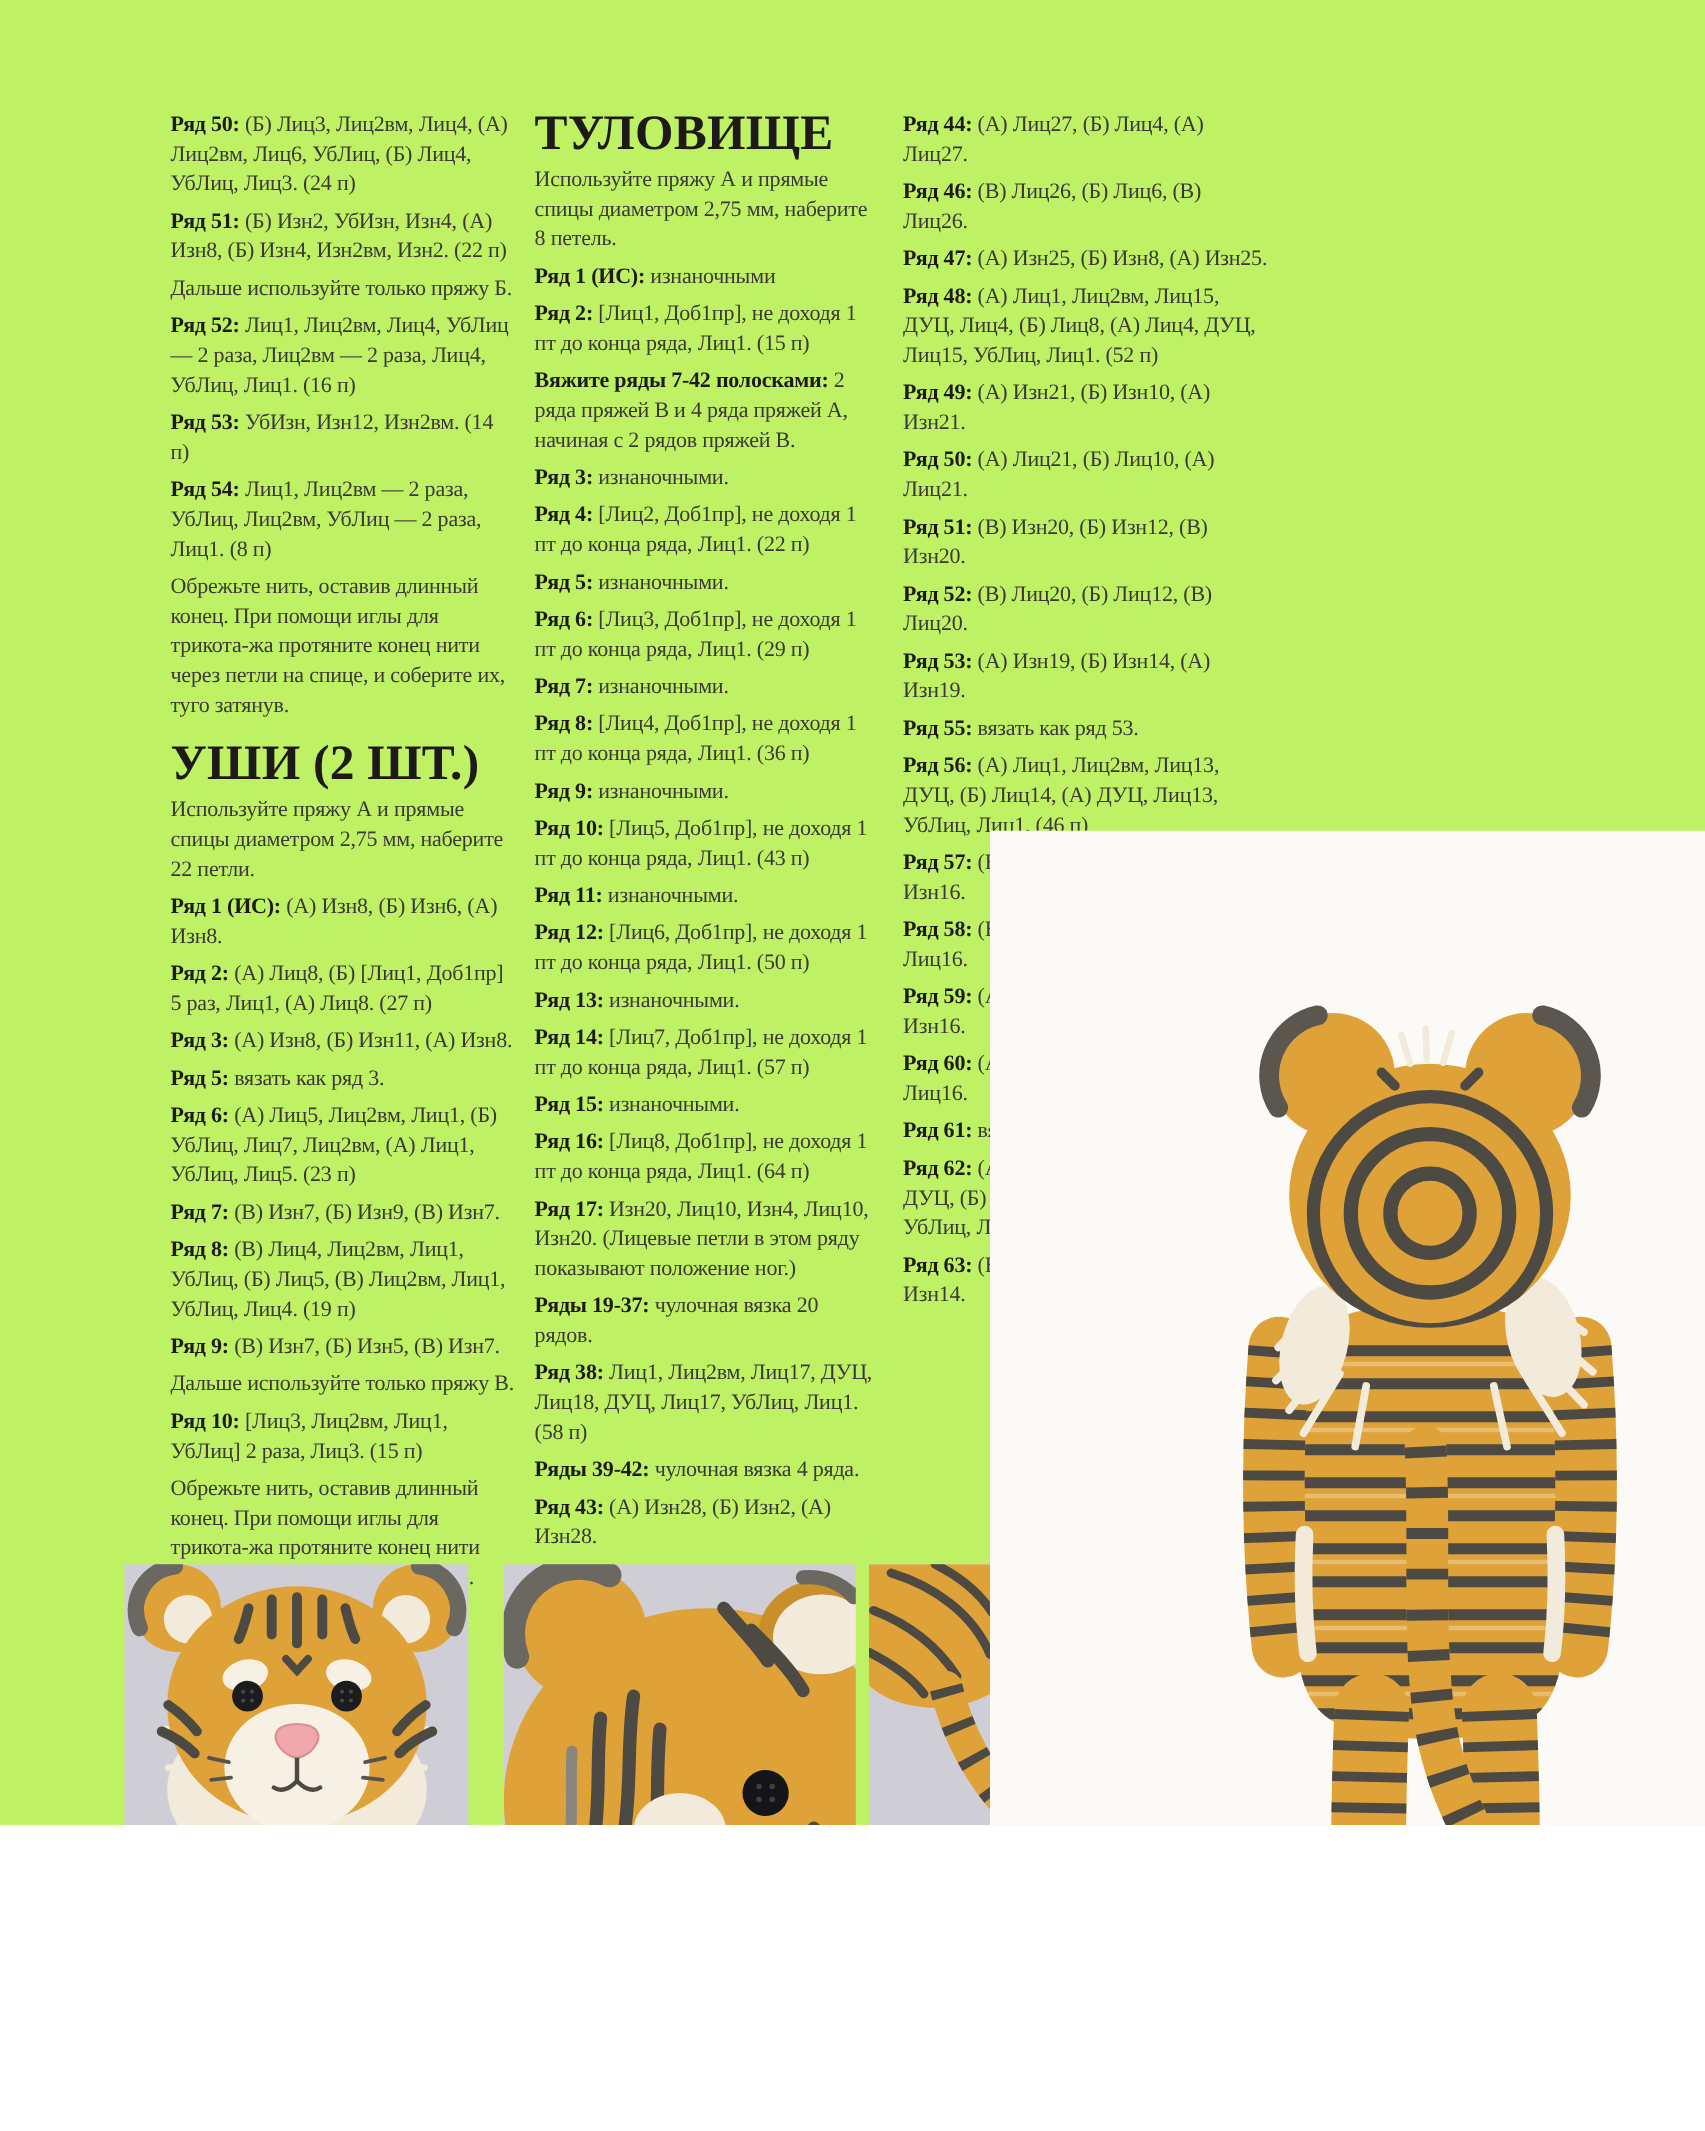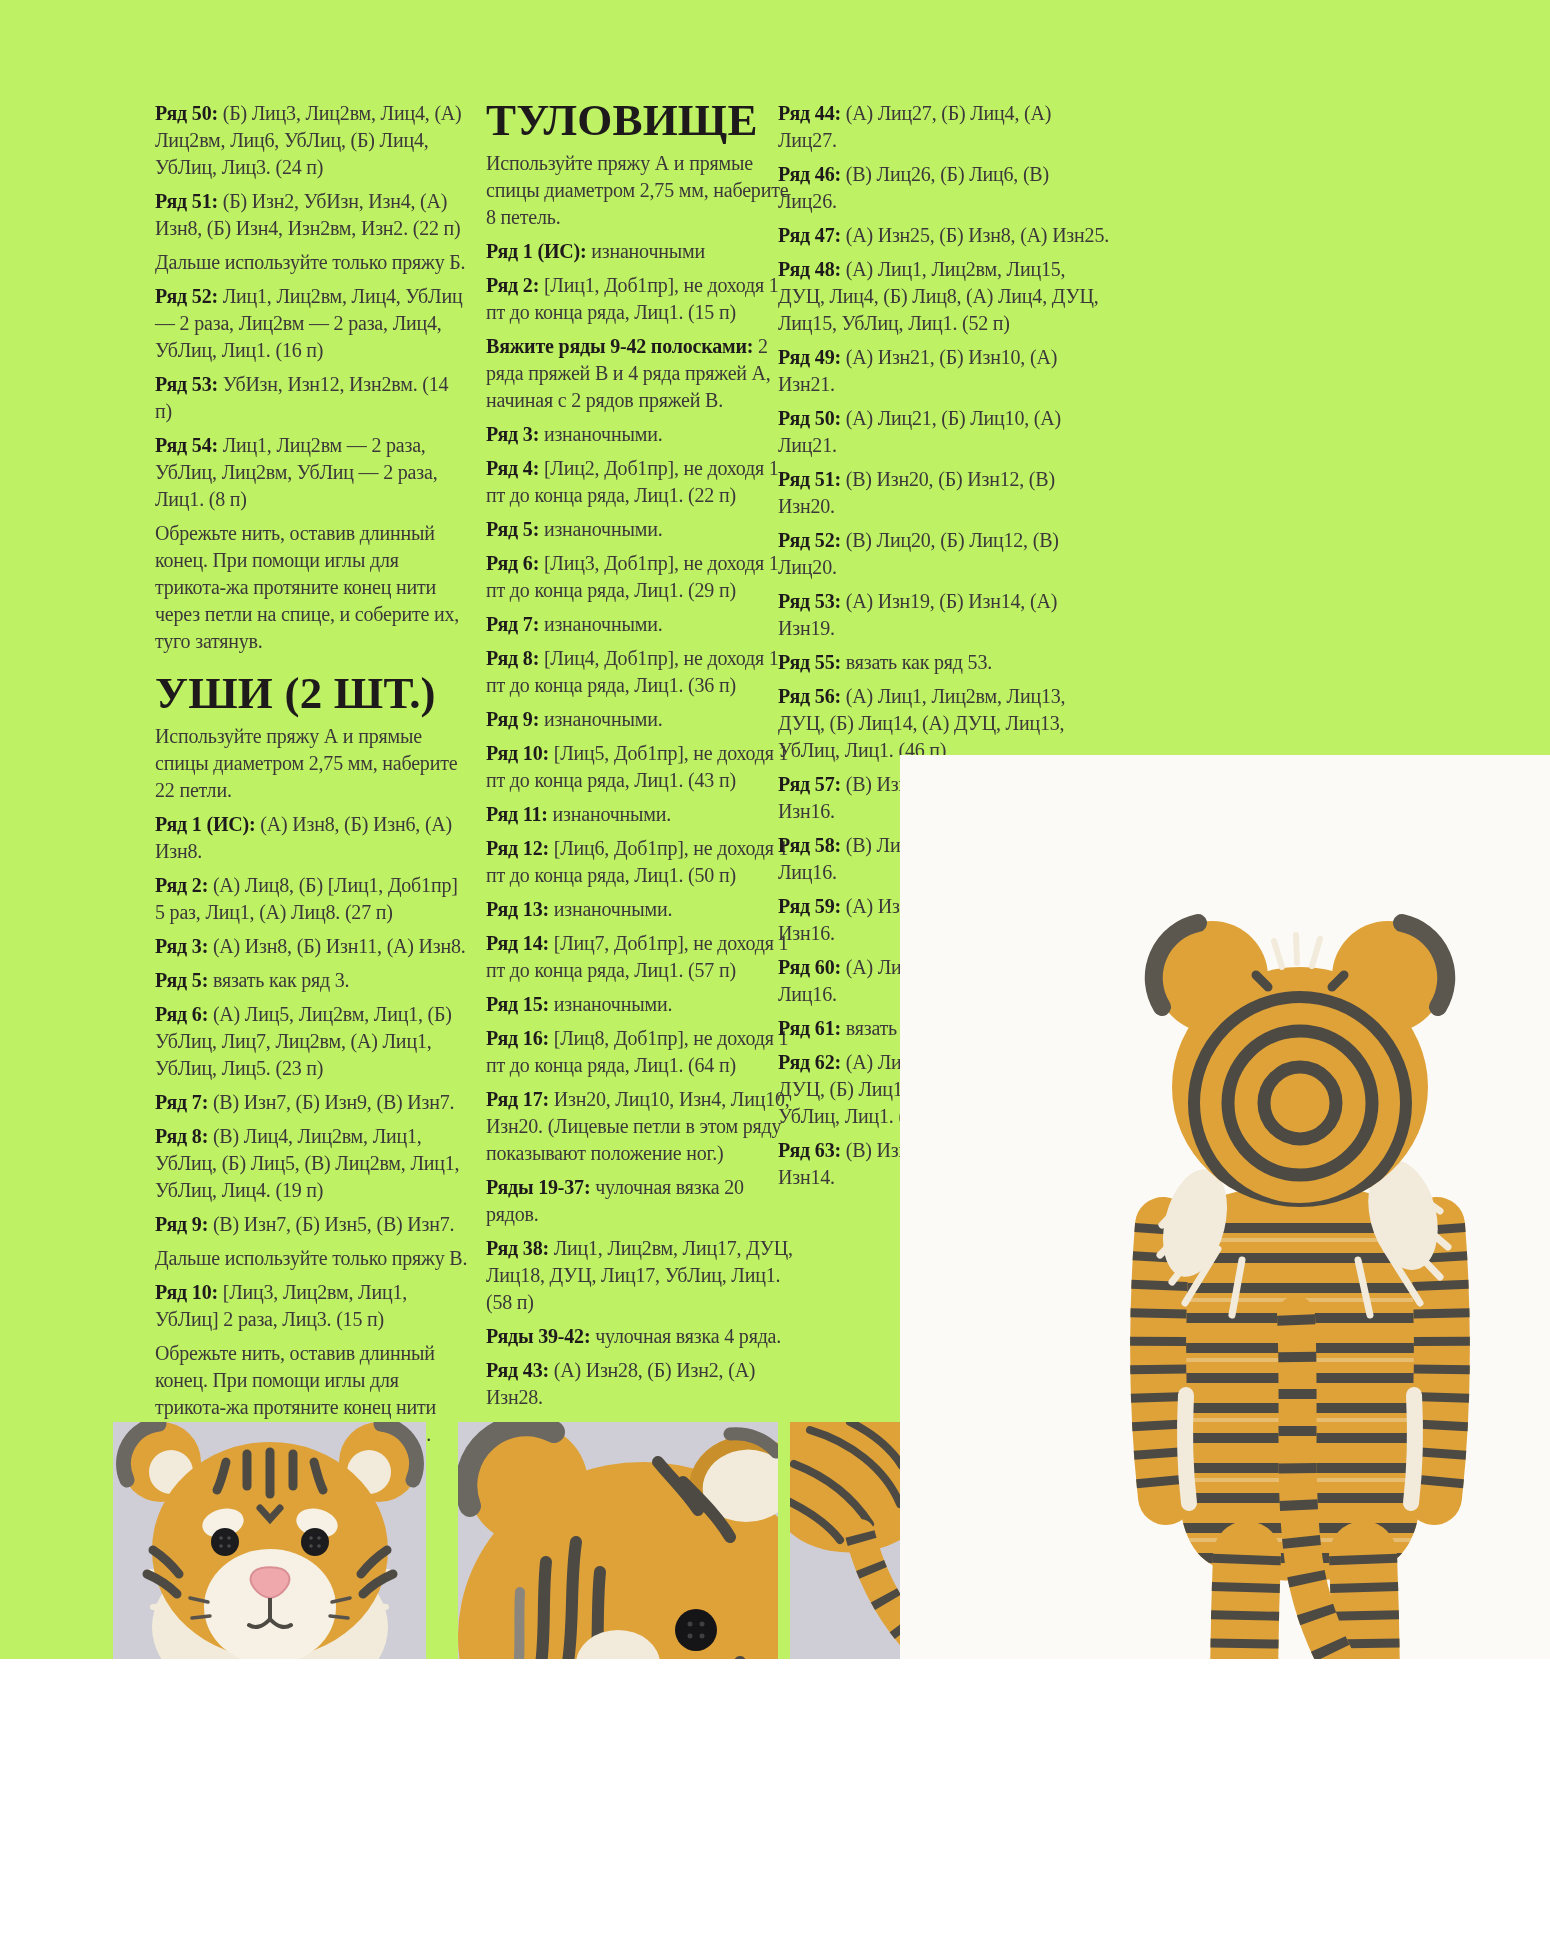--- a/index.html
+++ b/index.html
@@ -9,21 +9,21 @@
   }
   html,body{margin:0;padding:0;background:#ffffff;}
   .page{
     position:relative; width:1550px; height:1659px; background:#bef264;
     font-family:Liberation Serif, serif; color:var(--ink);
     overflow:hidden;
   }
   .col{position:absolute; top:100px;}
   .col1{left:155px; width:313px;}
   .col2{left:486px; width:314px;}
-  .col3{left:778px; width:334px;}
+  .col3{left:821px; width:334px;}
   .para{font-size:20px; line-height:27px; margin:0 0 7px 0; letter-spacing:-0.2px;}
   .para b{font-weight:700; color:var(--inkb);}
   .hd{
     font-size:45px; line-height:36px; font-weight:700; color:var(--inkb);
     margin:20px 0 12px 0; letter-spacing:0.2px;
   }
   .sec:first-child .hd{margin-top:2px;}
   .ph{position:absolute; top:1422px; height:326px;}
   #photo1{left:113px; width:313px;}
   #photo2{left:458px; width:320px;}
@@ -61,21 +61,21 @@
         <p class="para"><b>Ряд 10: </b>[Лиц3, Лиц2вм, Лиц1, УбЛиц] 2 раза, Лиц3. (15 п)</p>
         <p class="para">Обрежьте нить, оставив длинный конец. При помощи иглы для трикота-жа протяните конец нити через петли на спице, и затяните.</p>
       </section>
     </div>
   <div class="col col2">
       <section class="sec">
         <h2 class="hd">ТУЛОВИЩЕ</h2>
         <p class="para">Используйте пряжу А и прямые спицы диаметром 2,75 мм, наберите 8 петель.</p>
         <p class="para"><b>Ряд 1 (ИС): </b>изнаночными</p>
         <p class="para"><b>Ряд 2: </b>[Лиц1, Доб1пр], не доходя 1 пт до конца ряда, Лиц1. (15 п)</p>
-        <p class="para"><b>Вяжите ряды 9-42 полосками: </b>2 ряда пряжей В и 4 ряда пряжей А, начиная с 2 рядов пряжей В.</p>
+        <p class="para"><b>Вяжите ряды 7-42 полосками: </b>2 ряда пряжей В и 4 ряда пряжей А, начиная с 2 рядов пряжей В.</p>
         <p class="para"><b>Ряд 3: </b>изнаночными.</p>
         <p class="para"><b>Ряд 4: </b>[Лиц2, Доб1пр], не доходя 1 пт до конца ряда, Лиц1. (22 п)</p>
         <p class="para"><b>Ряд 5: </b>изнаночными.</p>
         <p class="para"><b>Ряд 6: </b>[Лиц3, Доб1пр], не доходя 1 пт до конца ряда, Лиц1. (29 п)</p>
         <p class="para"><b>Ряд 7: </b>изнаночными.</p>
         <p class="para"><b>Ряд 8: </b>[Лиц4, Доб1пр], не доходя 1 пт до конца ряда, Лиц1. (36 п)</p>
         <p class="para"><b>Ряд 9: </b>изнаночными.</p>
         <p class="para"><b>Ряд 10: </b>[Лиц5, Доб1пр], не доходя 1 пт до конца ряда, Лиц1. (43 п)</p>
         <p class="para"><b>Ряд 11: </b>изнаночными.</p>
         <p class="para"><b>Ряд 12: </b>[Лиц6, Доб1пр], не доходя 1 пт до конца ряда, Лиц1. (50 п)</p>

